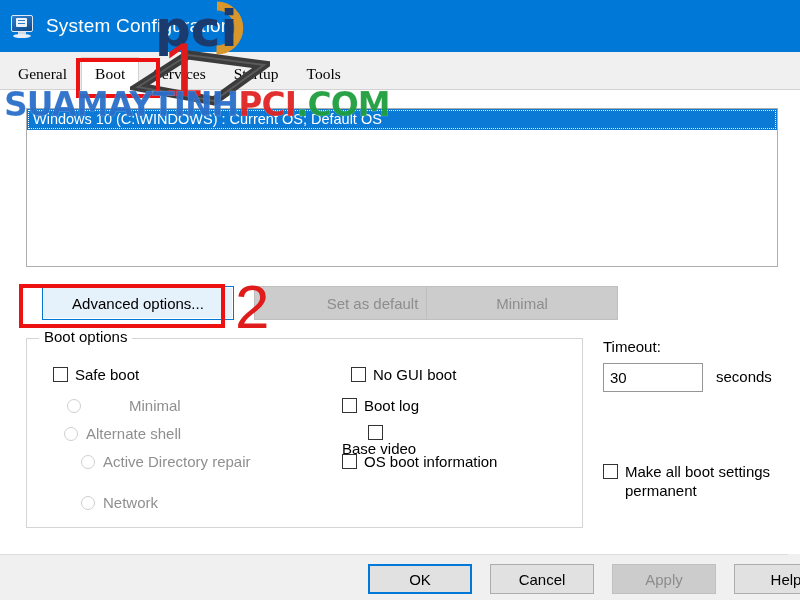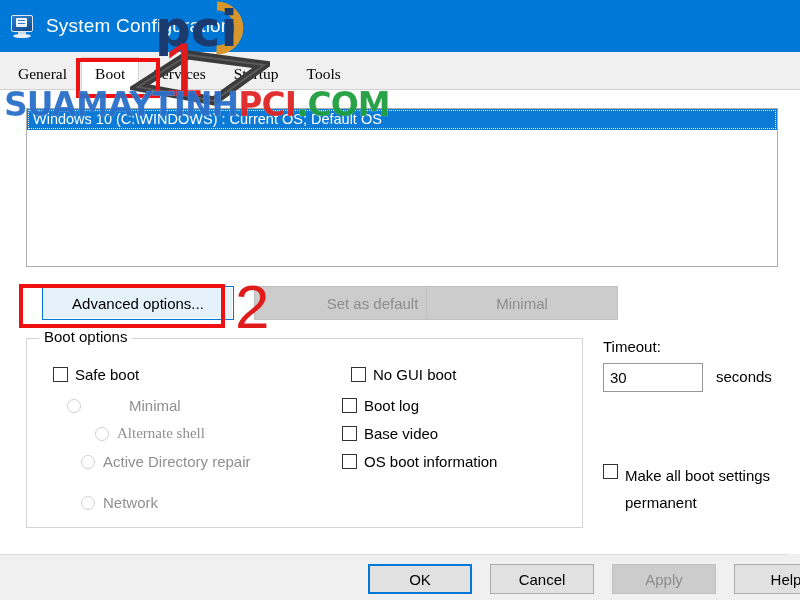--- a/index.html
+++ b/index.html
@@ -298,27 +298,27 @@
     border-radius: 50%;
     background: #ffffff;
     box-sizing: border-box;
     margin-right: 8px;
     flex: 0 0 auto;
   }
 
   
   #opt-safeboot  { left: 26px; top: 27px; }
   #opt-minimal   { left: 40px; top: 58px; gap: 40px; }
-  #opt-altshell  { left: 68px; top: 86px; font-family: Liberation Serif, serif; }
+  #opt-altshell  { left: 37px; top: 86px; }
   #opt-adrepair  { left: 54px; top: 114px; }
   #opt-network   { left: 54px; top: 155px; }
   
   #opt-nogui     { left: 315px; top: 27px; padding-left: 9px; }
   #opt-bootlog   { left: 315px; top: 58px; }
-  #opt-basevideo { left: 315px; top: 86px; }
+  #opt-basevideo { left: 315px; top: 86px; flex-direction: column; }
   #opt-osbootinfo{ left: 315px; top: 114px; }
 
   
   .timeout-label {
     position: absolute;
     left: 603px;
     top: 248px;
     font-size: 15px;
     color: #000000;
     white-space: nowrap;
@@ -350,21 +350,21 @@
     position: absolute;
     left: 603px;
     top: 372px;
     width: 185px;
     display: flex;
     align-items: flex-start;
     font-size: 15px;
     color: #000000;
   }
   .perm-wrap .cbox { margin-top: 2px; }
-  .perm-text { line-height: 27px; }
+  .perm-text { line-height: 19px; }
 
   
   .bottombar {
     position: absolute;
     left: 0;
     top: 554px;
     width: 788px;
     height: 46px;
     background: #f0f0f0;
     border-top: 1px solid #dcdcdc;

